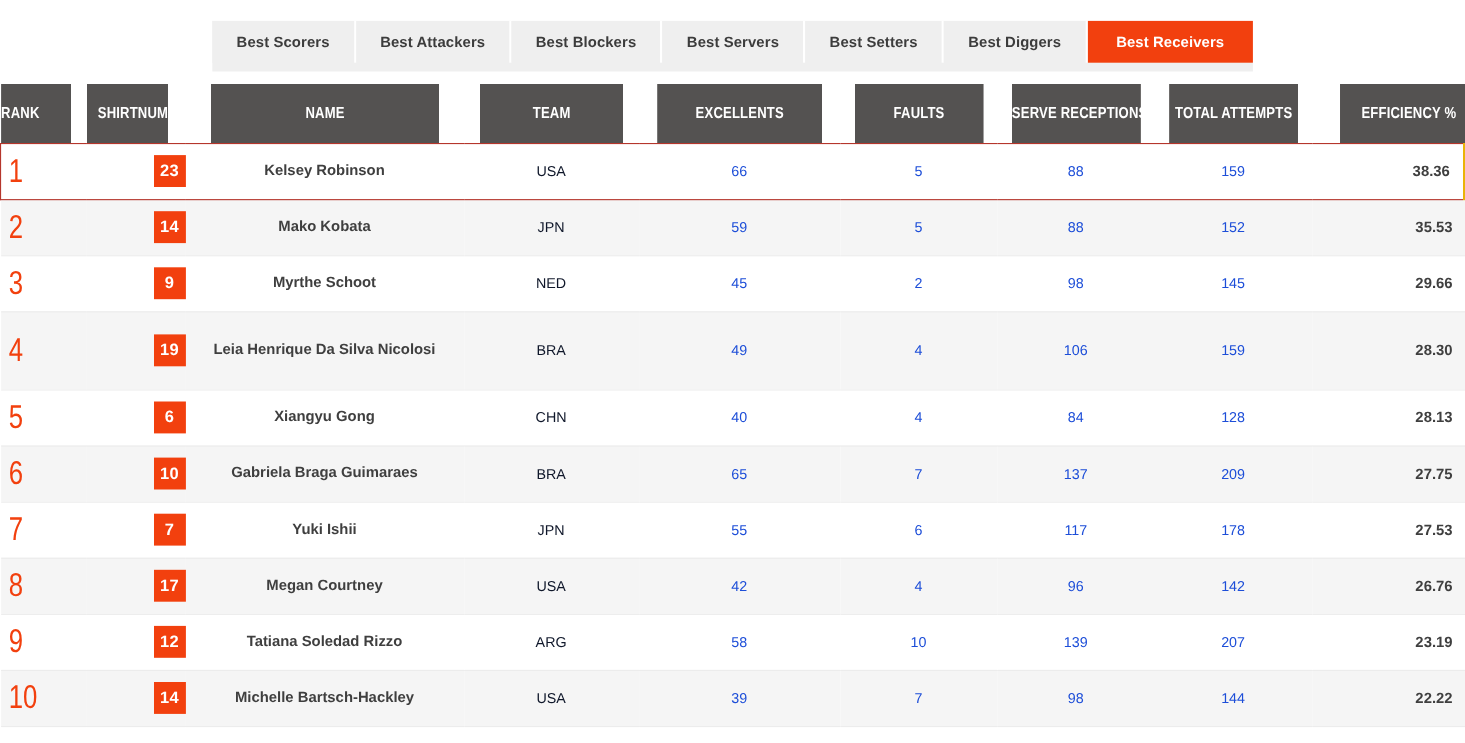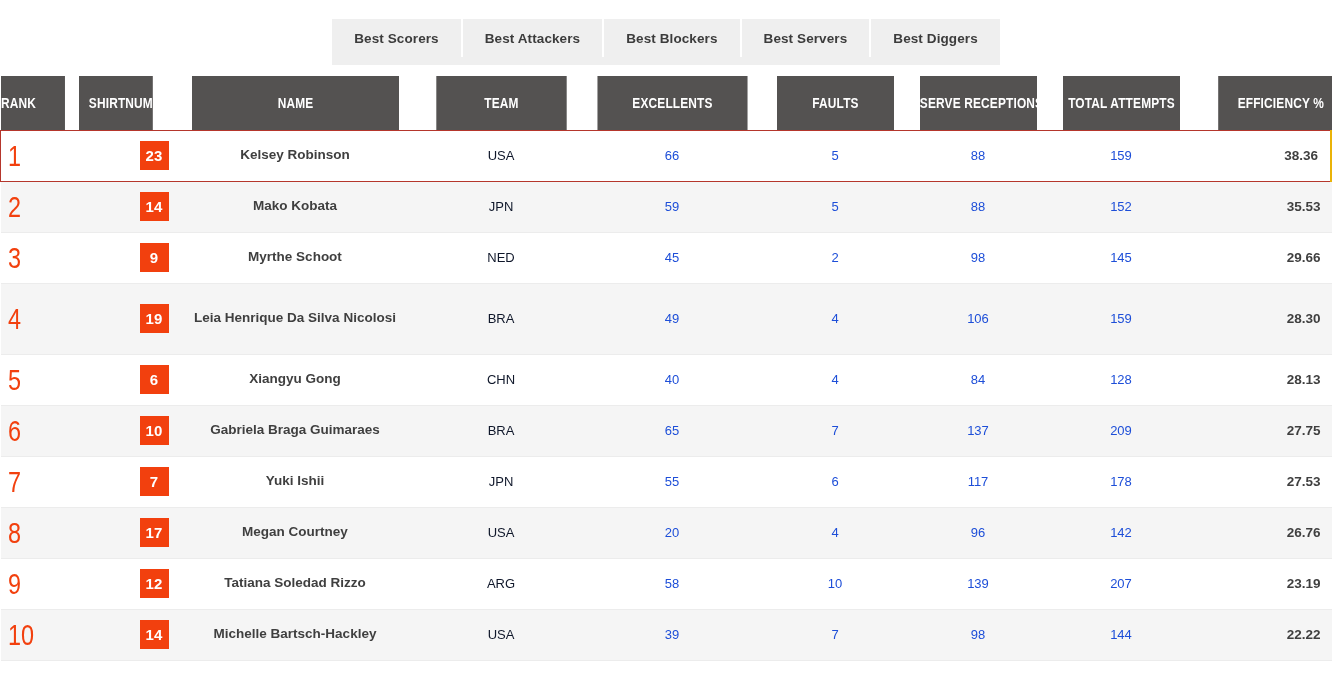--- a/index.html
+++ b/index.html
@@ -170,21 +170,23 @@
 </style>
 </head>
 <body>
 
 <div class="tabbar-wrap">
   <div class="tabbar" id="tabbar">
       <div class="tab">Best Scorers</div>
       <div class="tab">Best Attackers</div>
       <div class="tab">Best Blockers</div>
       <div class="tab">Best Servers</div>
+      <div class="tab">Best Setters</div>
       <div class="tab">Best Diggers</div>
+      <div class="tab active">Best Receivers</div>
     </div>
 </div>
 
 <table class="table">
   <thead>
     <tr>
       <th class="c-rank">RANK</th>
       <th class="c-shirt">SHIRTNUMBER</th>
       <th class="c-name">NAME</th>
       <th class="c-team">TEAM</th>
@@ -271,21 +273,21 @@
         <td class="num-cell">6</td>
         <td class="num-cell">117</td>
         <td class="num-cell">178</td>
         <td class="eff-cell">27.53</td>
       </tr>
       <tr class="alt">
         <td class="rank-cell"><span class="rank-num">8</span></td>
         <td class="shirt-cell"><span class="shirt-badge">17</span></td>
         <td class="name-cell">Megan Courtney</td>
         <td class="team-cell">USA</td>
-        <td class="num-cell">20</td>
+        <td class="num-cell">42</td>
         <td class="num-cell">4</td>
         <td class="num-cell">96</td>
         <td class="num-cell">142</td>
         <td class="eff-cell">26.76</td>
       </tr>
       <tr class="">
         <td class="rank-cell"><span class="rank-num">9</span></td>
         <td class="shirt-cell"><span class="shirt-badge">12</span></td>
         <td class="name-cell">Tatiana Soledad Rizzo</td>
         <td class="team-cell">ARG</td>

